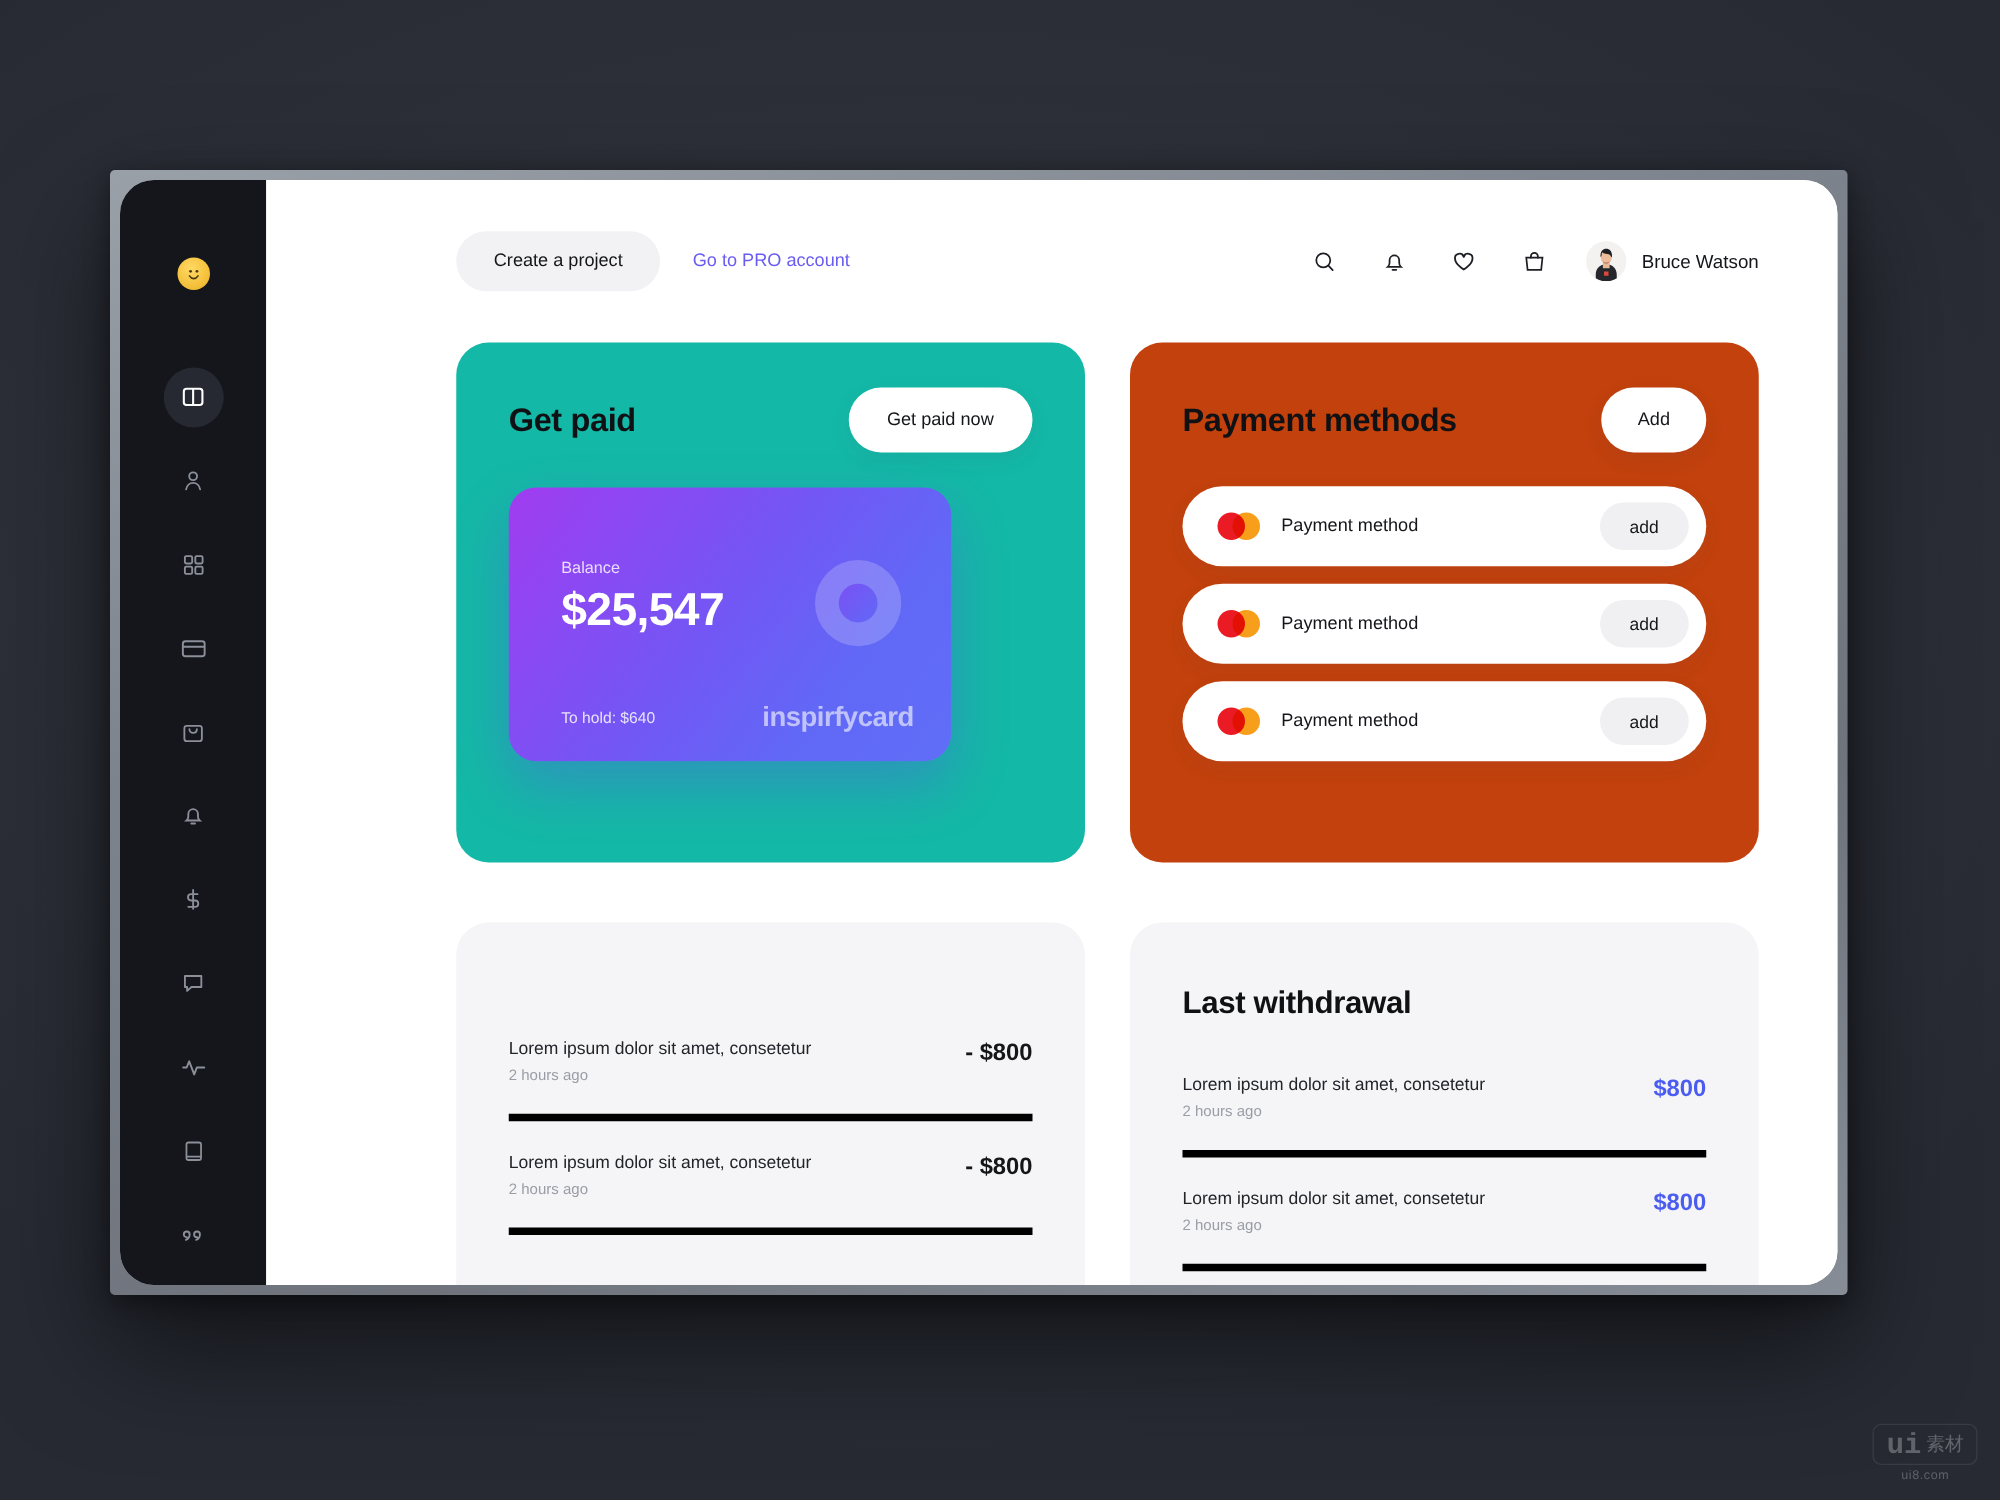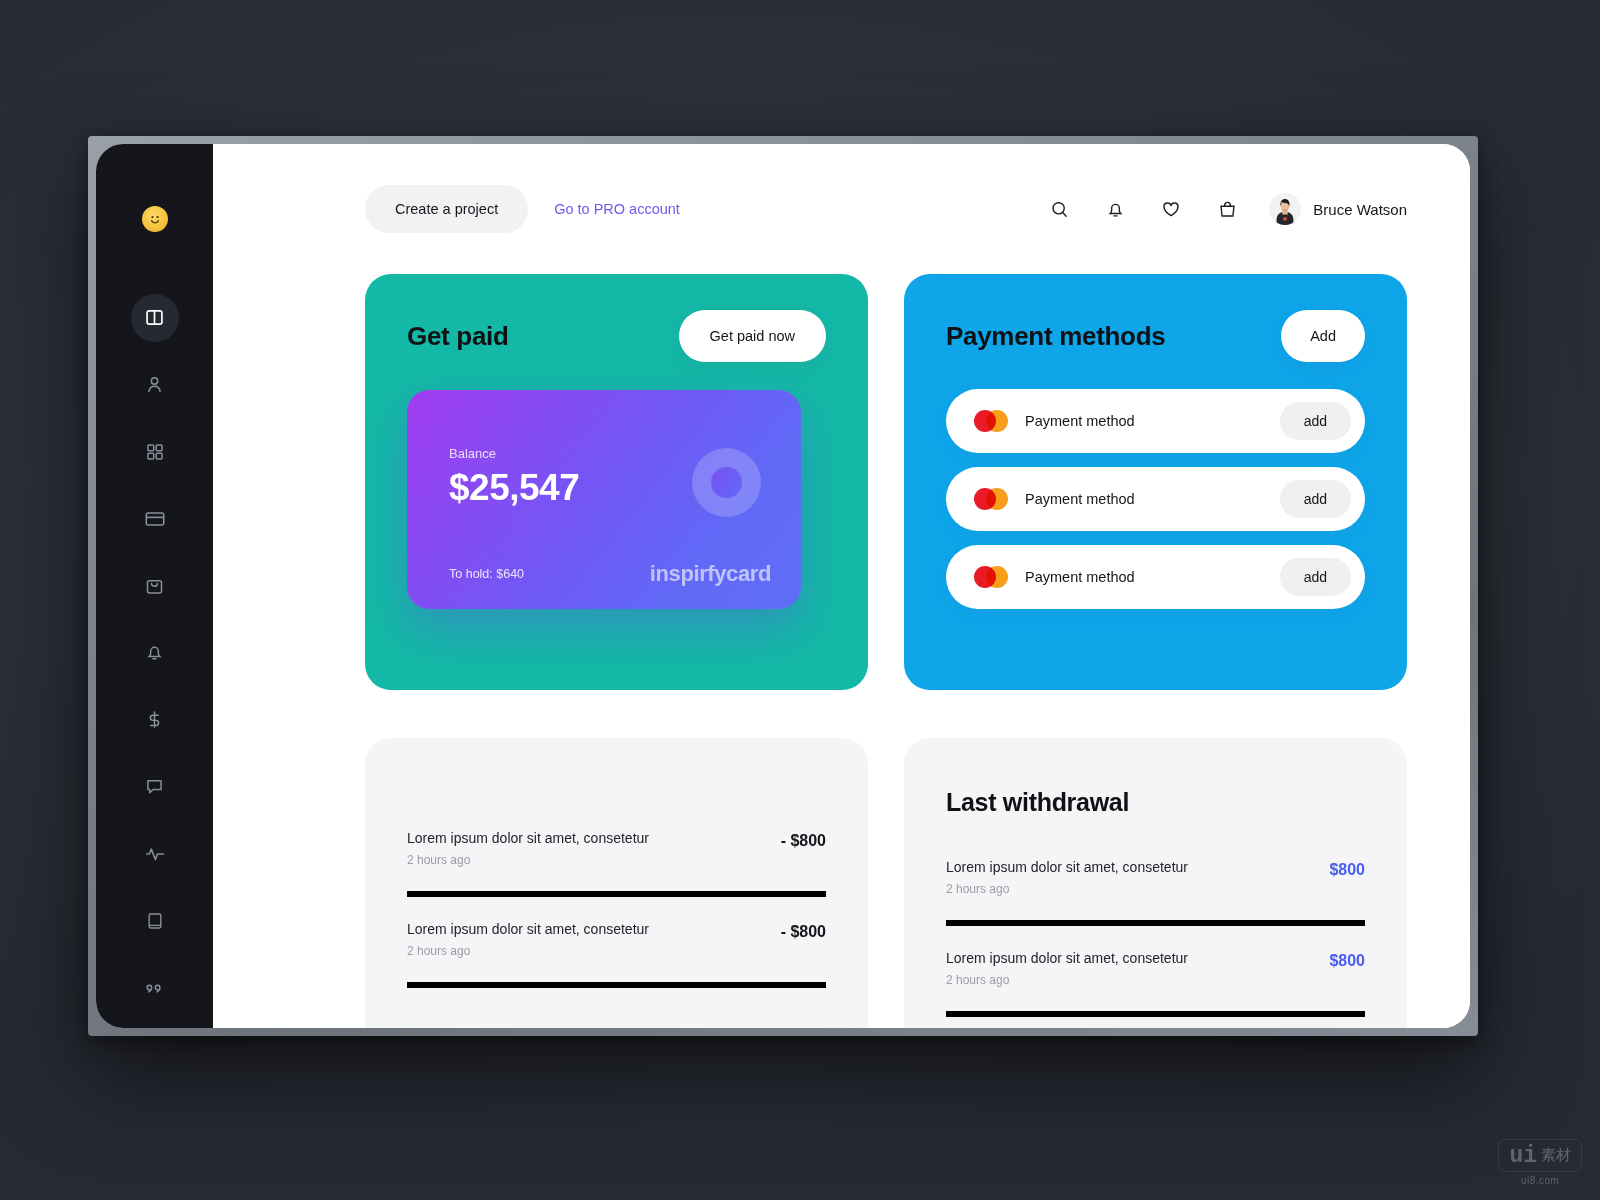--- a/index.html
+++ b/index.html
@@ -101,35 +101,35 @@
   .row { display:flex; gap:36px; }
   .row-2 { margin-top:48px; }
 
   .panel { border-radius:26px; position:relative; }
   .panel-getpaid {
     flex:1 1 0; min-width:0; height:416px;
     background:#14b8a6; padding:36px 42px 0 42px;
   }
   .panel-pm {
     flex:1 1 0; min-width:0; height:416px;
-    background:#0ea5e9; padding:36px 42px 0 42px;
+    background:#c2410c; padding:36px 42px 0 42px;
   }
   .panel-head { display:flex; align-items:center; justify-content:space-between; }
   .panel-title { font-size:26px; font-weight:700; color:#0f1114; letter-spacing:-.3px; }
   .pill-white {
     border:none; border-radius:26px; background:#fff; cursor:pointer;
     font-family:"Liberation Sans", sans-serif; color:#15161a;
     box-shadow:0 6px 18px rgba(60,60,110,.07);
   }
   .btn-getpaidnow { height:52px; padding:15px 31px; font-size:14.5px; }
   .btn-add { height:52px; padding:0 29px; font-size:14.5px; }
 
   
   .ccard {
-    margin-top:28px; width:394px; height:219px; border-radius:22px;
+    margin-top:28px; width:354px; height:219px; border-radius:22px;
     background:linear-gradient(128deg,#a03cf0 0%, #8b49f3 22%, #7257f5 48%, #6168f6 74%, #5f6ef7 100%);
     position:relative; overflow:hidden;
     box-shadow:0 20px 44px rgba(98,80,230,.33);
     padding:56px 30px 0 42px;
   }
   .cc-ring {
     position:absolute; right:40px; top:58px;
     width:69px; height:69px; border-radius:50%;
     background:rgba(255,255,255,.20);
     display:flex; align-items:center; justify-content:center;
@@ -172,21 +172,21 @@
   .list-title { font-size:25px; font-weight:700; color:#0f1114; letter-spacing:-.3px; }
   .tx { margin-top:42px; }
   .tx-row {
     display:flex; align-items:flex-start; padding-bottom:24px;
     border-bottom:6px solid #000000;
   }
   .tx-row + .tx-row { padding-top:24px; }
   .tx-main { flex:1; min-width:0; }
   .tx-desc { font-size:14px; color:#22242a; }
   .tx-time { font-size:12px; color:#9a9da6; margin-top:7px; }
-  .tx-amt { font-size:16px; font-weight:700; color:#15161a; white-space:nowrap; margin-top:2px; }
+  .tx-amt { font-size:19px; font-weight:700; color:#15161a; white-space:nowrap; margin-top:2px; }
   .tx-amt.blue { color:#4a5df0; font-weight:700; }
 
   
   .watermark {
     position:absolute; right:18px; bottom:14px;
     display:flex; flex-direction:column; align-items:center;
     opacity:.30; pointer-events:none;
   }
   .wm-box {
     border:1px solid rgba(255,255,255,.28); border-radius:7px;

